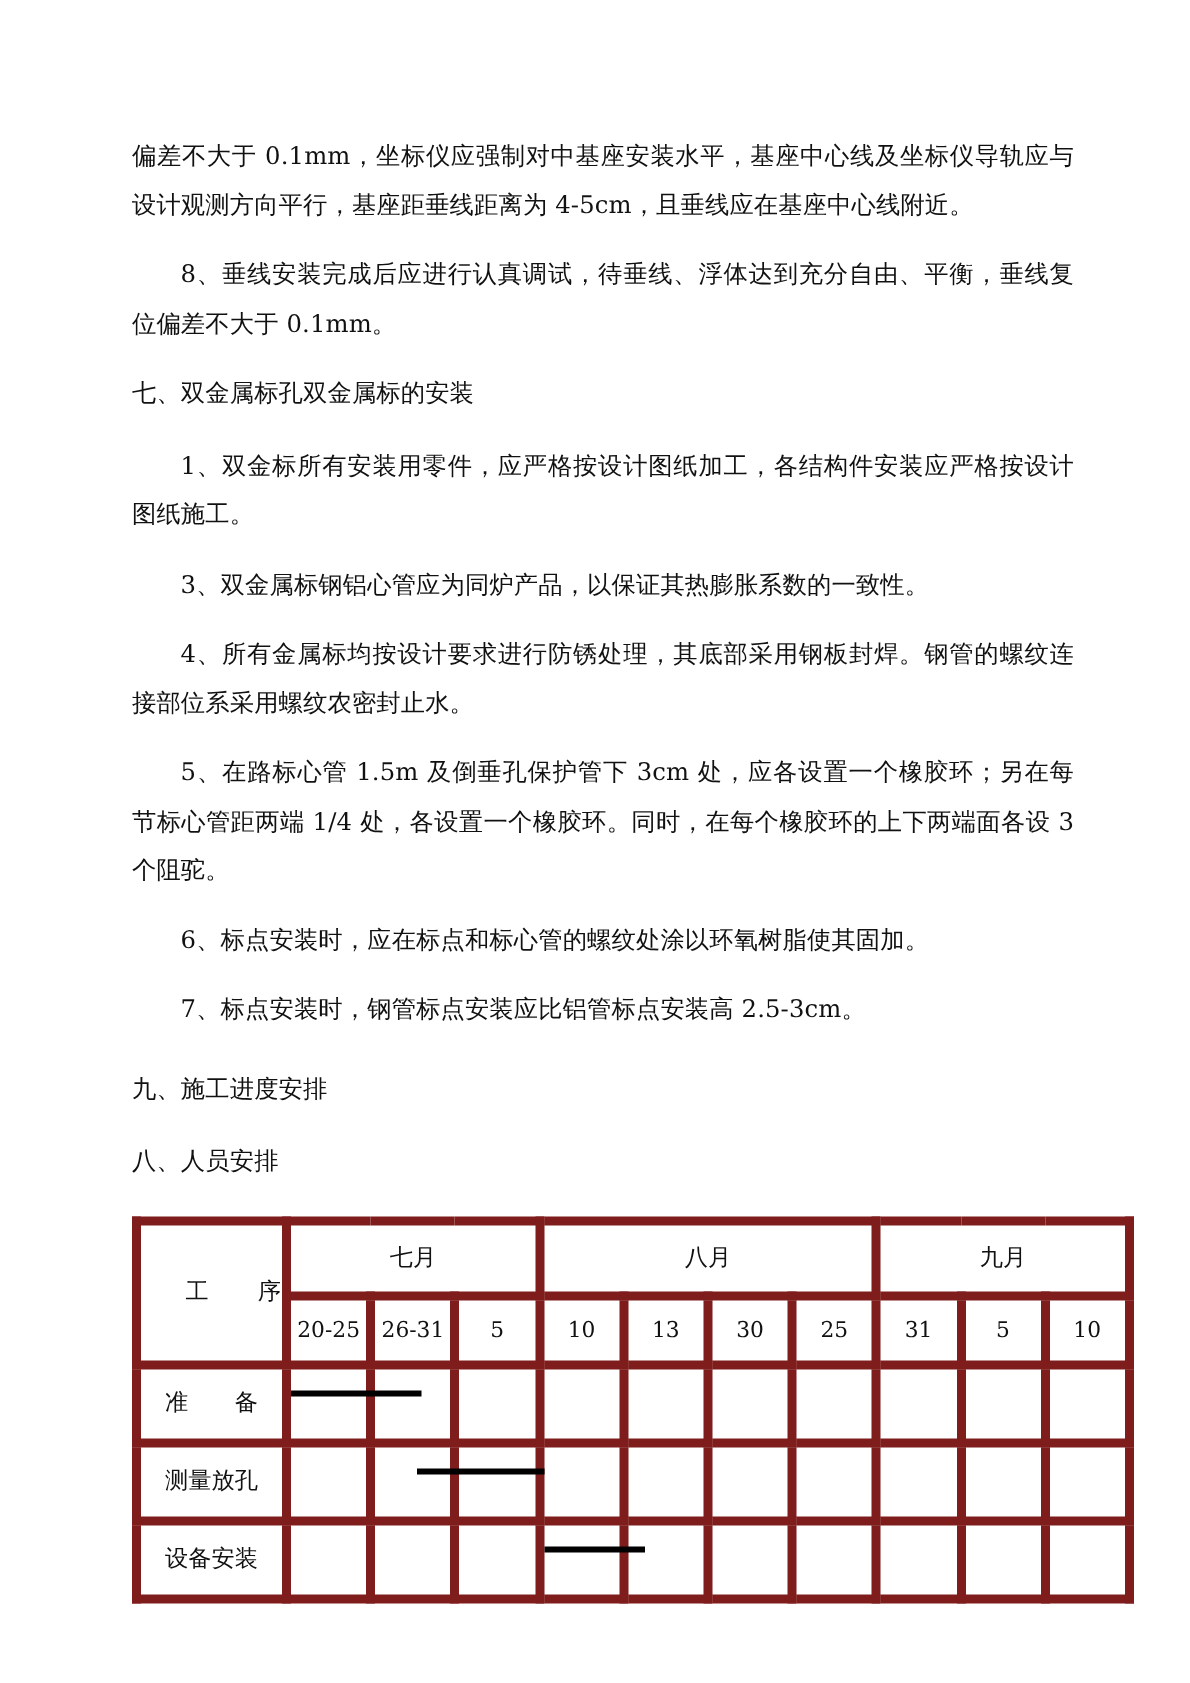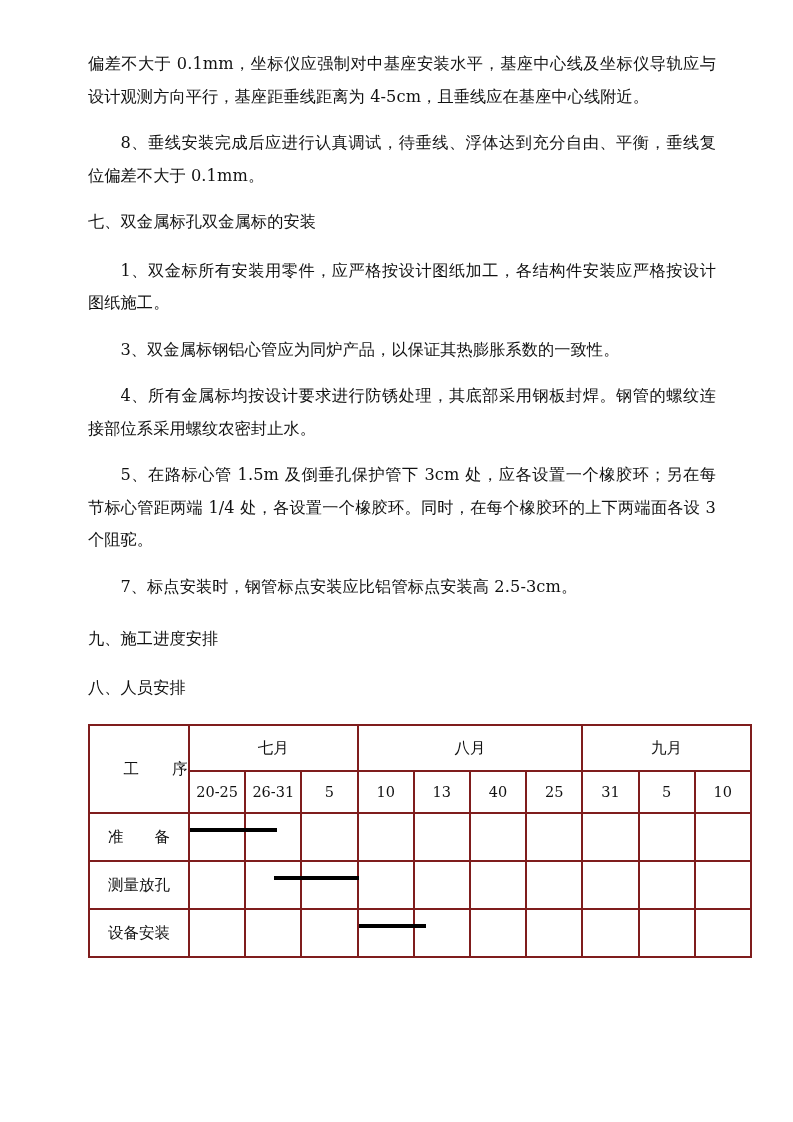--- a/index.html
+++ b/index.html
@@ -15,21 +15,21 @@
     color: #111111;
     overflow: hidden;
   }
 
   .page {
     position: absolute;
     left: 0; top: 0;
     width: 793px;
     height: 1122px;
     box-sizing: border-box;
-    padding: 48px 78px 0 88px;
+    padding: 88px 78px 0 88px;
   }
 
   
   .para {
     font-size: 16.2px;
     line-height: 32.5px;
     text-align: justify;
     text-justify: inter-ideograph;
     margin: 0 0 14px 0;
     letter-spacing: 0.1px;
@@ -57,21 +57,21 @@
     width: 662px;
   }
   table.sched {
     border-collapse: collapse;
     width: 662px;
     table-layout: fixed;
     font-size: 15px;
     font-family: "DejaVu Serif", "Liberation Serif", serif;
   }
   table.sched td {
-    border: 2px solid #7f1d1d;
+    border: 6px solid #7f1d1d;
     padding: 0;
     text-align: center;
     vertical-align: middle;
     color: #111;
   }
   td.corner {
     width: 100px;
     vertical-align: middle;
     font-size: 15.5px;
     letter-spacing: 0.6px;
@@ -133,20 +133,21 @@
 
   <p class="para indent">1、双金标所有安装用零件，应严格按设计图纸加工，各结构件安装应严格按设计图纸施工。</p>
 
 
   <p class="para indent">3、双金属标钢铝心管应为同炉产品，以保证其热膨胀系数的一致性。</p>
 
   <p class="para indent">4、所有金属标均按设计要求进行防锈处理，其底部采用钢板封焊。钢管的螺纹连接部位系采用螺纹农密封止水。</p>
 
   <p class="para indent">5、在路标心管 1.5m 及倒垂孔保护管下 3cm 处，应各设置一个橡胶环；另在每节标心管距两端 1/4 处，各设置一个橡胶环。同时，在每个橡胶环的上下两端面各设 3 个阻驼。</p>
 
+  <p class="para indent">6、标点安装时，应在标点和标心管的螺纹处涂以环氧树脂使其固加。</p>
 
   <p class="para indent big-gap">7、标点安装时，钢管标点安装应比铝管标点安装高 2.5-3cm。</p>
 
   <p class="para heading">九、施工进度安排</p>
 
   <p class="para heading big-gap">八、人员安排</p>
 
   <div class="sched-wrap">
     <table class="sched">
       <colgroup>
@@ -163,21 +164,21 @@
             <td class="month" colspan="4">八月</td>
             <td class="month" colspan="3">九月</td>
           </tr>
         <tr>
 
         <td class="day">20-25</td>
             <td class="day">26-31</td>
             <td class="day">5</td>
             <td class="day">10</td>
             <td class="day">13</td>
-            <td class="day">40</td>
+            <td class="day">30</td>
             <td class="day">25</td>
             <td class="day">31</td>
             <td class="day">5</td>
             <td class="day">10</td>
           </tr>
 
       <tr class="task-row">
             <td class="task-name">准　　备</td>
             <td class="gantt-cell bar-host">
               <div class="bar" style="background: rgb(0, 0, 0); left: 0px; width: 87.11px;"></div>

